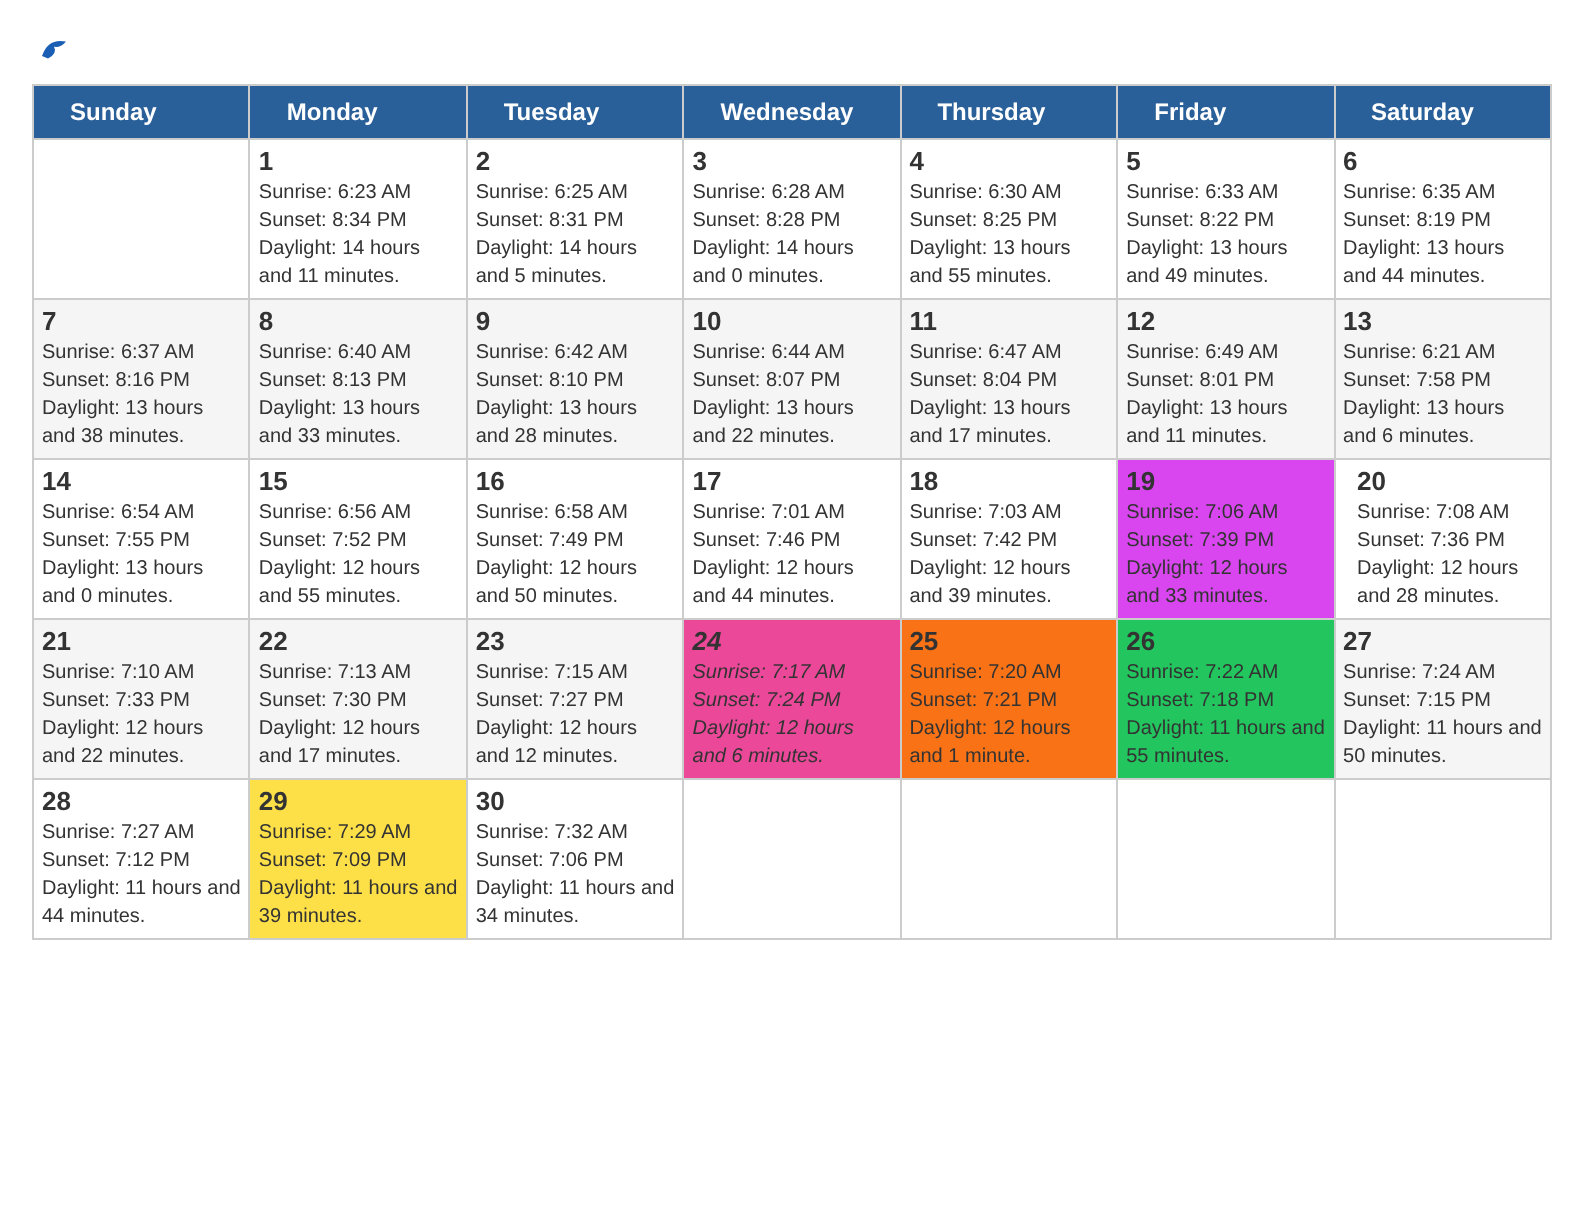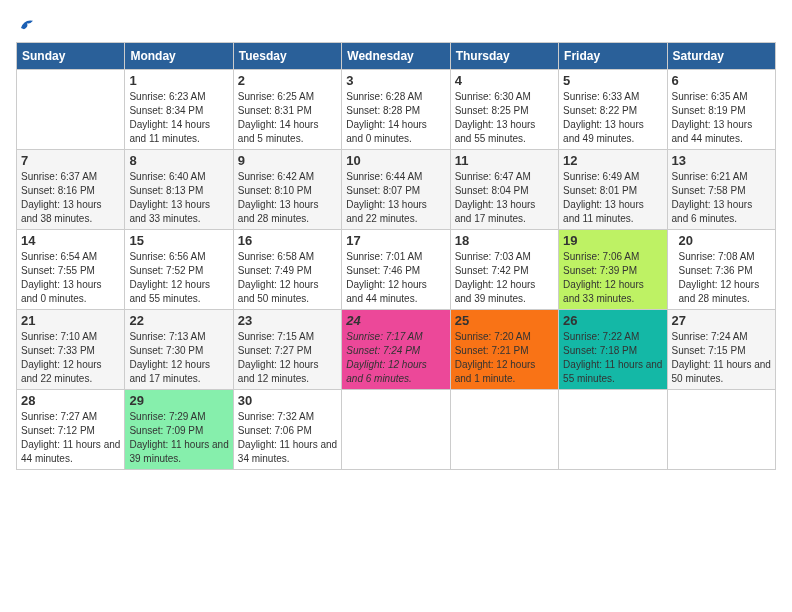--- a/index.html
+++ b/index.html
@@ -46,21 +46,21 @@
     }
     .calendar {
       width: 100%;
       border-collapse: collapse;
       font-size: 11px;
     }
     .calendar th {
       background: #2a6099;
       color: #fff;
       text-align: left;
-      padding: 6px 5px;
+      padding: 6px 18px;
       font-size: 12px;
       border: 1px solid #ccc;
     }
     .calendar td {
       border: 1px solid #ccc;
       vertical-align: top;
       padding: 3px 4px;
       width: calc(100% / 7);
       min-height: 80px;
       color: #333;
@@ -255,21 +255,21 @@
           </div>
         </td>
         <td style="background: rgb(255, 255, 255); min-height: 80px;">
           <span class="day-num">18</span>
           <div class="day-info">
             <div>Sunrise: 7:03 AM</div>
             <div>Sunset: 7:42 PM</div>
             <div>Daylight: 12 hours and 39 minutes.</div>
           </div>
         </td>
-        <td style="background: #bef264; min-height: 80px;">
+        <td style="background: #d946ef; min-height: 80px;">
           <span class="day-num">19</span>
           <div class="day-info">
             <div>Sunrise: 7:06 AM</div>
             <div>Sunset: 7:39 PM</div>
             <div>Daylight: 12 hours and 33 minutes.</div>
           </div>
         </td>
         <td style="background: rgb(255, 255, 255); min-height: 80px; padding-left: 11px;">
           <span class="day-num">20</span>
           <div class="day-info">
@@ -313,21 +313,21 @@
           </div>
         </td>
         <td style="background: #f97316; min-height: 80px; margin-left: 38px;">
           <span class="day-num">25</span>
           <div class="day-info">
             <div>Sunrise: 7:20 AM</div>
             <div>Sunset: 7:21 PM</div>
             <div>Daylight: 12 hours and 1 minute.</div>
           </div>
         </td>
-        <td style="background: #14b8a6; min-height: 80px;">
+        <td style="background: #22c55e; min-height: 80px;">
           <span class="day-num">26</span>
           <div class="day-info">
             <div>Sunrise: 7:22 AM</div>
             <div>Sunset: 7:18 PM</div>
             <div>Daylight: 11 hours and 55 minutes.</div>
           </div>
         </td>
         <td style="background: rgb(245, 245, 245); min-height: 80px;">
           <span class="day-num">27</span>
           <div class="day-info">
@@ -339,21 +339,21 @@
       </tr>
       <tr>
         <td style="background: rgb(255, 255, 255); min-height: 80px;">
           <span class="day-num">28</span>
           <div class="day-info">
             <div>Sunrise: 7:27 AM</div>
             <div>Sunset: 7:12 PM</div>
             <div>Daylight: 11 hours and 44 minutes.</div>
           </div>
         </td>
-        <td style="background: #86efac; min-height: 80px;">
+        <td style="background: #fde047; min-height: 80px;">
           <span class="day-num">29</span>
           <div class="day-info">
             <div>Sunrise: 7:29 AM</div>
             <div>Sunset: 7:09 PM</div>
             <div>Daylight: 11 hours and 39 minutes.</div>
           </div>
         </td>
         <td style="background: rgb(255, 255, 255); min-height: 80px;">
           <span class="day-num">30</span>
           <div class="day-info">

